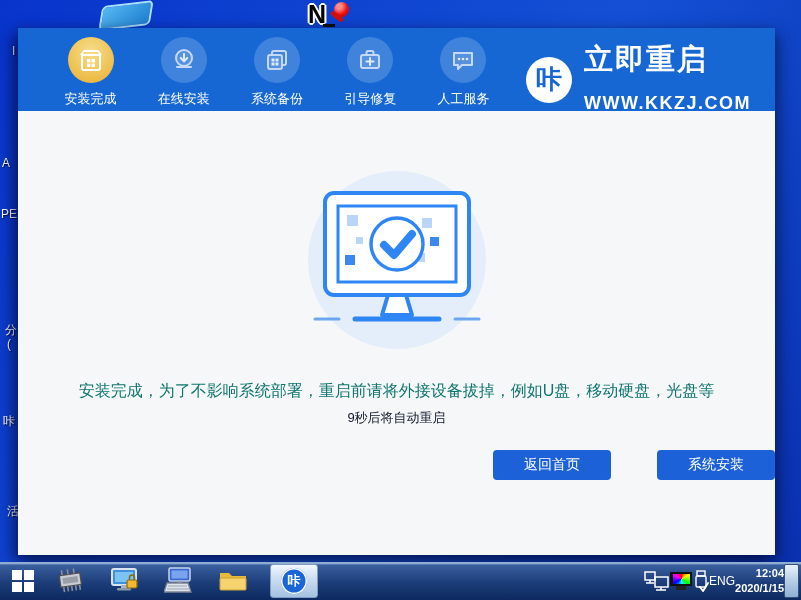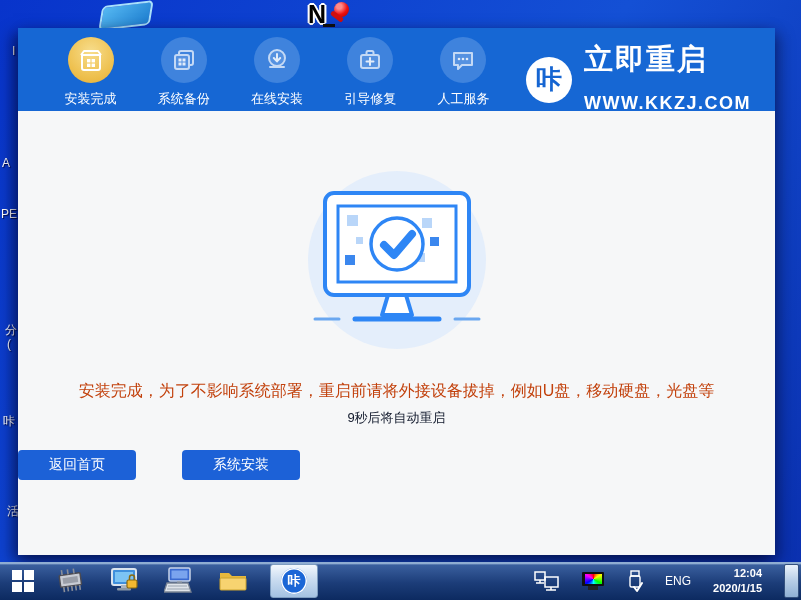--- a/index.html
+++ b/index.html
@@ -44,40 +44,40 @@
   
   .logo{margin-left:auto;display:flex;align-items:center;gap:12px;margin-top:8px;}
   .logo-badge{width:46px;height:46px;border-radius:50%;background:#fff;color:#1565d2;
     font-size:26px;font-weight:bold;display:flex;align-items:center;justify-content:center;}
   .logo-name{color:#fff;font-size:29px;font-weight:bold;line-height:1;letter-spacing:2px;}
   .logo-url{color:#fff;font-size:18px;font-weight:bold;letter-spacing:1.5px;margin-top:19px;}
   
   .content{flex:1;background:#f6f7f8;position:relative;overflow:hidden;}
   .illus{width:178px;height:178px;border-radius:50%;background:#e4eefb;margin:60px auto 0;position:relative;}
   .illus svg{position:absolute;left:-11px;top:16px;}
-  .msg{margin-top:32px;text-align:center;color:#c2410c;font-size:16px;}
+  .msg{margin-top:32px;text-align:center;color:#0f766e;font-size:16px;}
   .countdown{margin-top:7px;text-align:center;color:#0f172a;font-size:13px;}
-  .btn-row{margin-top:23px;display:flex;justify-content:flex-start;gap:46px;}
+  .btn-row{margin-top:23px;display:flex;justify-content:flex-end;gap:46px;}
   .btn{width:118px;height:30px;border-radius:4px;background:#1c61d7;color:#fff;font-size:14px;
     display:flex;align-items:center;justify-content:center;cursor:default;}
   
   .taskbar{position:absolute;left:0;right:0;bottom:0;height:38px;z-index:3;
     background:linear-gradient(180deg,#8fadd2 0%,#8fadd2 4%,#3a5f9e 8%,#1c3d79 55%,#0c2a60 100%);
     display:flex;align-items:center;}
   .tb-left{display:flex;align-items:center;height:100%;padding-left:12px;gap:20px;}
   .start{display:grid;grid-template-columns:10px 10px;grid-template-rows:10px 10px;gap:2px;cursor:default;}
   .start div{background:#fff;}
   .tb-icon{width:34px;height:30px;display:flex;align-items:center;justify-content:center;cursor:default;}
   .kaka-btn{width:48px;height:34px;border-radius:3px;border:1px solid #7e9dc0;box-sizing:border-box;
     background:linear-gradient(180deg,#f3f8fd,#cadcf0 45%,#a4c2e2);
     display:flex;align-items:center;justify-content:center;cursor:default;}
   .kaka-circle{width:26px;height:26px;border-radius:50%;background:#1b66d6;
     box-shadow:inset 0 0 0 1.5px #fff;color:#fff;font-size:13px;font-weight:bold;
     display:flex;align-items:center;justify-content:center;}
-  .tb-right{margin-left:auto;display:flex;align-items:center;gap:22px;height:100%;}
+  .tb-right{margin-left:auto;display:flex;align-items:center;gap:0;height:100%;}
   .tray-text{color:#fff;font-size:12px;}
   .clock{color:#fff;font-size:11px;text-align:right;line-height:1.4;font-weight:bold;}
   .color-disp{width:22px;height:18px;position:relative;}
   .color-disp .scr{position:absolute;left:0;top:0;width:22px;height:14px;background:#111;border-radius:1px;
     display:flex;align-items:center;justify-content:center;}
   .color-disp .scr div{width:17px;height:10px;background:conic-gradient(#f00,#ff0,#0f0,#0ff,#00f,#f0f,#f00);}
   .color-disp .base{position:absolute;left:6px;top:14px;width:10px;height:4px;background:#222;}
   .show-desk{width:15px;height:34px;margin-right:2px;border-radius:2px;border:1px solid #34517e;box-sizing:border-box;
     background:linear-gradient(180deg,#eaf2fb,#b6cde6 50%,#8fb0d4);cursor:default;}
 </style>
@@ -114,40 +114,40 @@
           <rect x="9" y="16.6" width="3.4" height="3.4" fill="#fff"></rect>
           <rect x="13.6" y="16.6" width="3.4" height="3.4" fill="#fff"></rect>
         </svg>
       </div>
       <div class="nav-label">安装完成</div>
     </div>
 
     <div class="nav-item">
       <div class="nav-circle">
         <svg class="glyph" width="26" height="26" viewBox="0 0 26 26">
+          <circle cx="13" cy="11" r="8" fill="#5b95e2" stroke="#dce9fa" stroke-width="2"></circle>
+          <path d="M13 7 v7 M9.8 11 l3.2 3.4 3.2 -3.4" fill="none" stroke="#fff" stroke-width="2" stroke-linecap="round" stroke-linejoin="round"></path>
+          <path d="M6 20 h14" stroke="#dce9fa" stroke-width="2" stroke-linecap="round"></path>
+        </svg>
+      </div>
+      <div class="nav-label">在线安装</div>
+    </div>
+
+    <div class="nav-item">
+      <div class="nav-circle">
+        <svg class="glyph" width="26" height="26" viewBox="0 0 26 26">
           <rect x="8" y="4" width="14" height="14" rx="2" fill="none" stroke="#dce9fa" stroke-width="2"></rect>
           <rect x="4" y="8" width="14" height="14" rx="2" fill="#5b95e2" stroke="#dce9fa" stroke-width="2"></rect>
           <rect x="7.5" y="11.5" width="3" height="3" fill="#fff"></rect>
           <rect x="11.5" y="11.5" width="3" height="3" fill="#fff"></rect>
           <rect x="7.5" y="15.5" width="3" height="3" fill="#fff"></rect>
           <rect x="11.5" y="15.5" width="3" height="3" fill="#fff"></rect>
         </svg>
       </div>
       <div class="nav-label">系统备份</div>
-    </div>
-
-    <div class="nav-item">
-      <div class="nav-circle">
-        <svg class="glyph" width="26" height="26" viewBox="0 0 26 26">
-          <circle cx="13" cy="11" r="8" fill="#5b95e2" stroke="#dce9fa" stroke-width="2"></circle>
-          <path d="M13 7 v7 M9.8 11 l3.2 3.4 3.2 -3.4" fill="none" stroke="#fff" stroke-width="2" stroke-linecap="round" stroke-linejoin="round"></path>
-          <path d="M6 20 h14" stroke="#dce9fa" stroke-width="2" stroke-linecap="round"></path>
-        </svg>
-      </div>
-      <div class="nav-label">在线安装</div>
     </div>
 
     <div class="nav-item">
       <div class="nav-circle">
         <svg class="glyph" width="26" height="26" viewBox="0 0 26 26">
           <rect x="4" y="8" width="18" height="13" rx="2" fill="#5b95e2" stroke="#dce9fa" stroke-width="2"></rect>
           <path d="M9.5 8 v-2.5 a1.5 1.5 0 0 1 1.5 -1.5 h4 a1.5 1.5 0 0 1 1.5 1.5 v2.5" fill="none" stroke="#dce9fa" stroke-width="2"></path>
           <path d="M13 11 v7 M9.5 14.5 h7" stroke="#fff" stroke-width="2" stroke-linecap="round"></path>
         </svg>
       </div>

